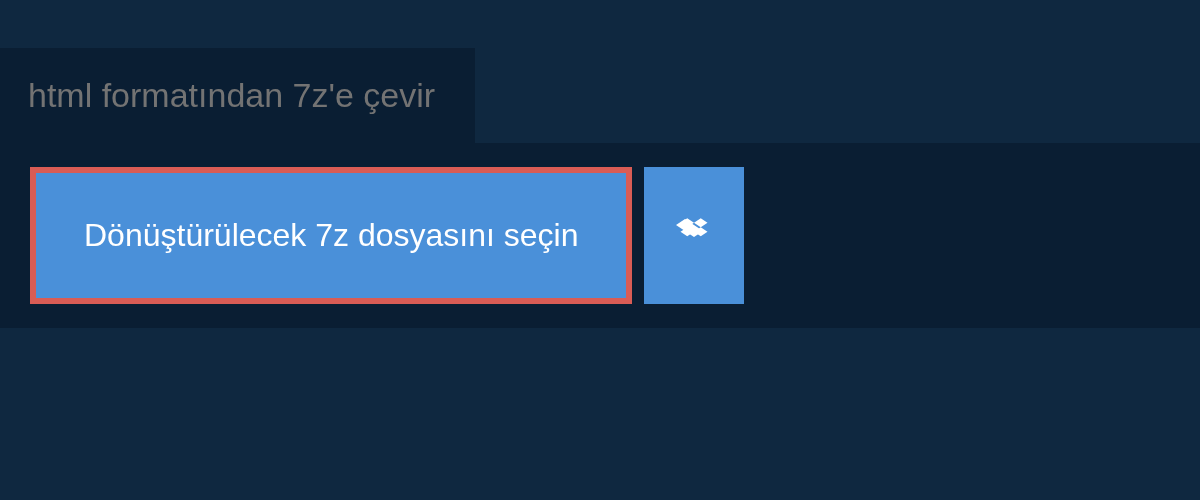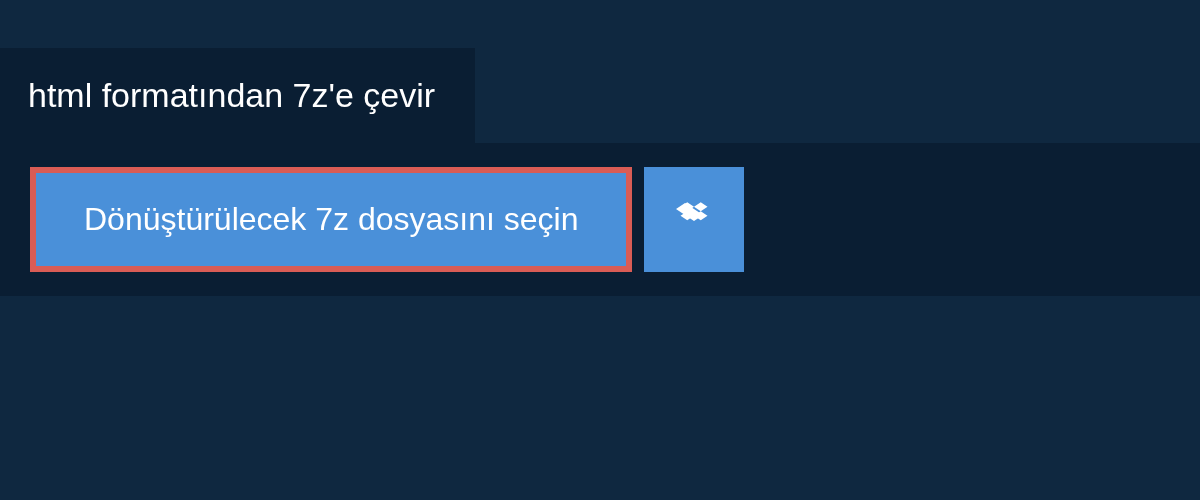--- a/index.html
+++ b/index.html
@@ -14,38 +14,38 @@
       font-family: -apple-system, BlinkMacSystemFont, "Segoe UI", Arial, sans-serif;
       overflow: hidden;
     }
     .header-tab {
       background-color: #0a1e33;
       display: inline-block;
       padding: 28px 40px 28px 28px;
       margin-top: 48px;
     }
     .header-title {
-      color: #ffffff;
+      color: #737373;
       font-size: 34px;
       font-weight: 400;
     }
     .upload-section {
       background-color: #0a1e33;
       padding: 24px 30px;
       margin-top: 0;
     }
     .button-row {
       display: flex;
       gap: 12px;
       align-items: stretch;
     }
     .select-file-button {
       background-color: #4a90d9;
       border: 6px solid #d95c55;
-      padding: 28px 48px;
+      padding: 44px 48px;
       display: flex;
       align-items: center;
       justify-content: flex-start;
       cursor: pointer;
     }
     .select-file-label {
       color: #ffffff;
       font-size: 32px;
       font-weight: 400;
     }

